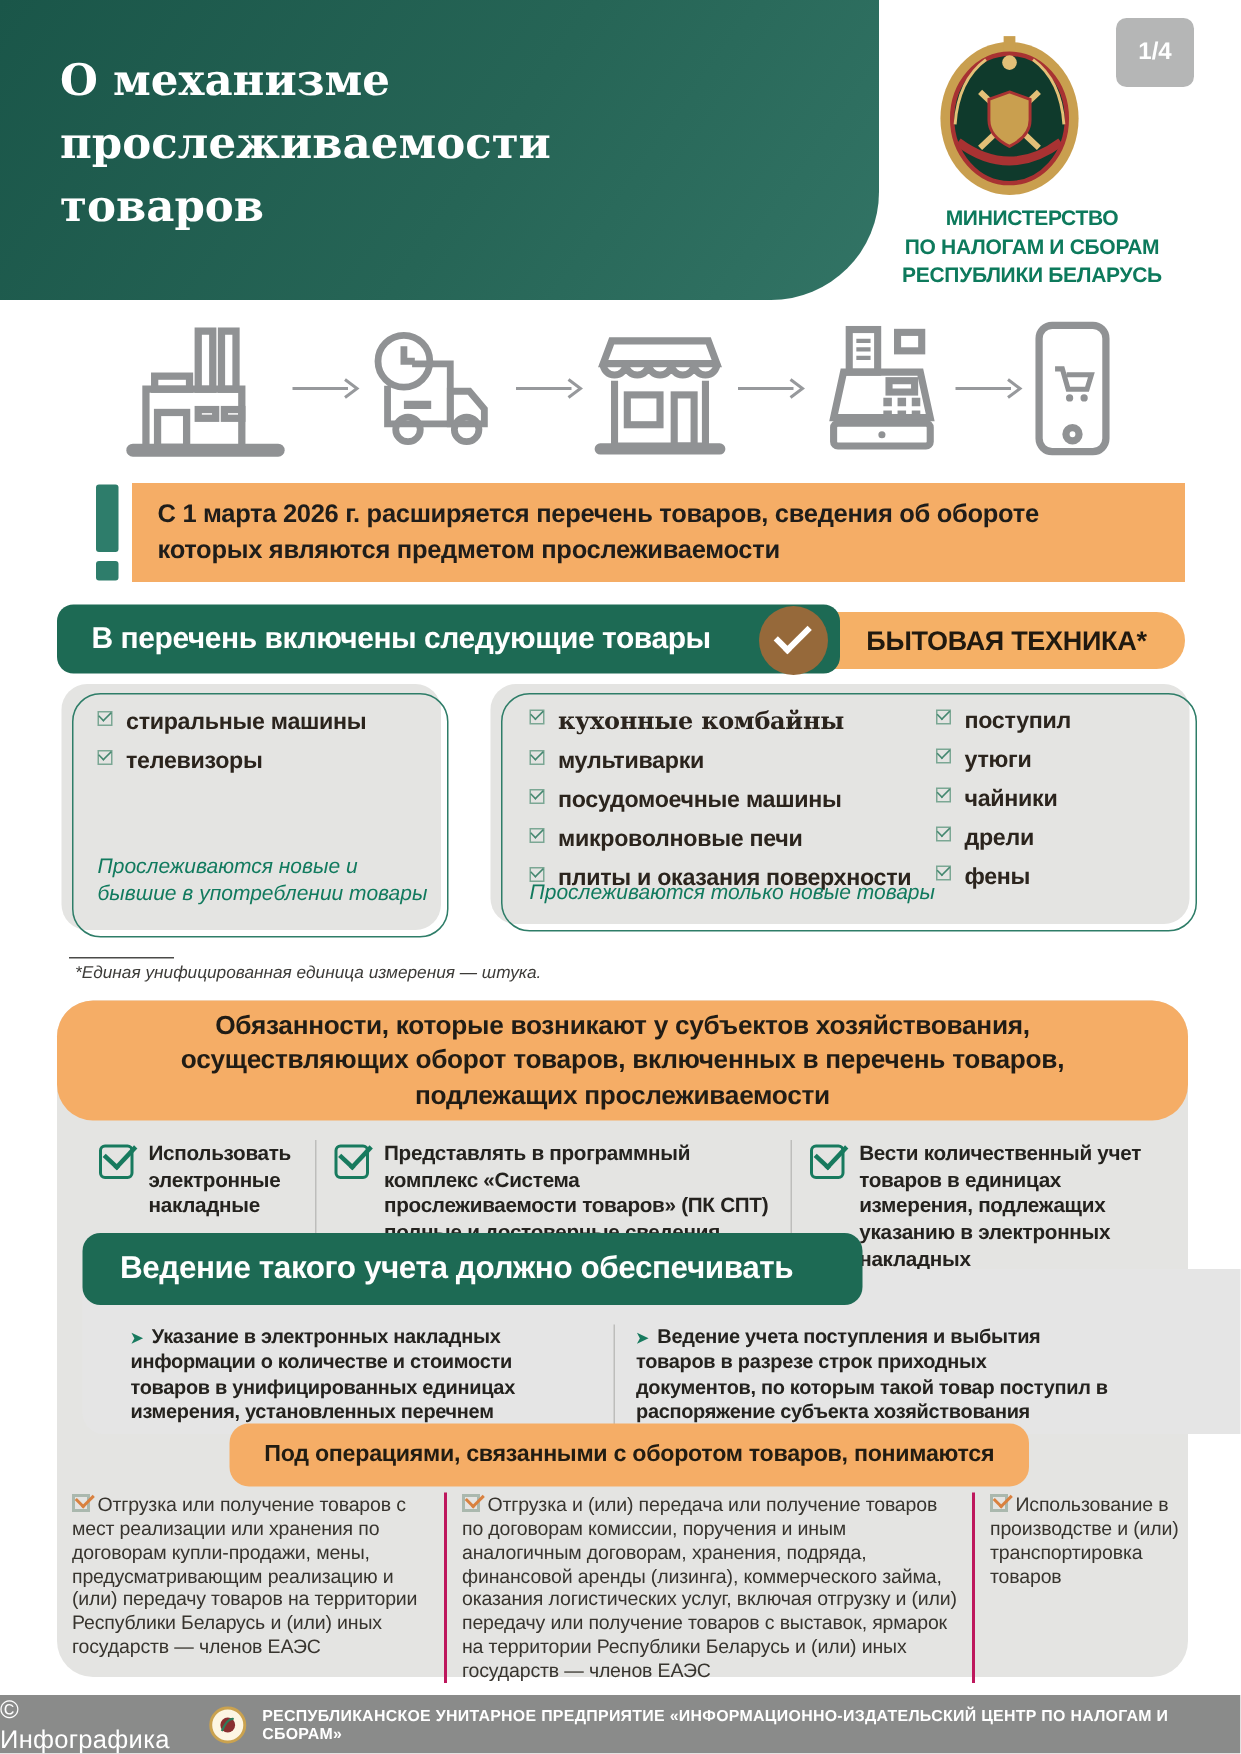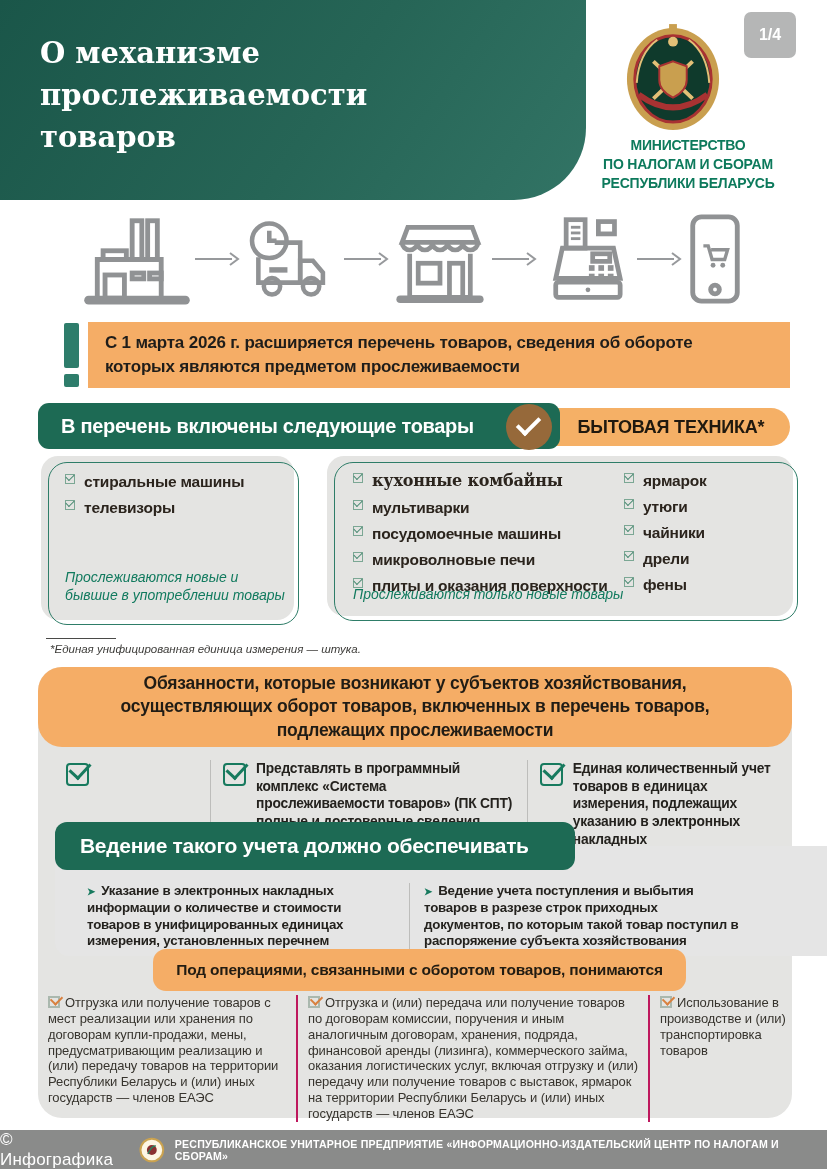--- a/index.html
+++ b/index.html
@@ -267,21 +267,21 @@
         <span>микроволновые печи</span>
       </div>
       <div class="gb-item">
         <span class="cb cb-sm"></span>
         <span>плиты и оказания поверхности</span>
       </div>
     </div>
     <div class="colB">
       <div class="gb-item">
         <span class="cb cb-sm"></span>
-        <span>ярмарок</span>
+        <span>поступил</span>
       </div>
       <div class="gb-item">
         <span class="cb cb-sm"></span>
         <span>утюги</span>
       </div>
       <div class="gb-item">
         <span class="cb cb-sm"></span>
         <span>чайники</span>
       </div>
       <div class="gb-item">
@@ -299,28 +299,29 @@
   <div class="fn-line"></div>
   <div class="fn-text">*Единая унифицированная единица измерения — штука.</div>
 
   <div class="card">
     <div class="oblig-head">
       <div>Обязанности, которые возникают у субъектов хозяйствования, осуществляющих оборот товаров, включенных в перечень товаров, подлежащих прослеживаемости</div>
     </div>
     <div class="oblig-cols">
       <div class="ocol ocol1">
         <span class="cb cb-lg"></span>
+        <span class="txt">Использовать электронные накладные</span>
       </div>
       <div class="ocol ocol2">
         <span class="cb cb-lg"></span>
         <span class="txt">Представлять в программный комплекс «Система прослеживаемости товаров» (ПК СПТ) полные и достоверные сведения</span>
       </div>
       <div class="ocol ocol3">
         <span class="cb cb-lg"></span>
-        <span class="txt">Единая количественный учет товаров в единицах измерения, подлежащих указанию в электронных накладных</span>
+        <span class="txt">Вести количественный учет товаров в единицах измерения, подлежащих указанию в электронных накладных</span>
       </div>
     </div>
   </div>
 
   <div class="white-box">
     <div class="wb-cols">
       <div class="wcol wcol1">
         <div class="txt"><span class="pt-arrow">➤</span><span>Указание в электронных накладных информации о количестве и стоимости товаров в унифицированных единицах измерения, установленных перечнем</span></div>
       </div>
       <div class="wcol wcol2">

